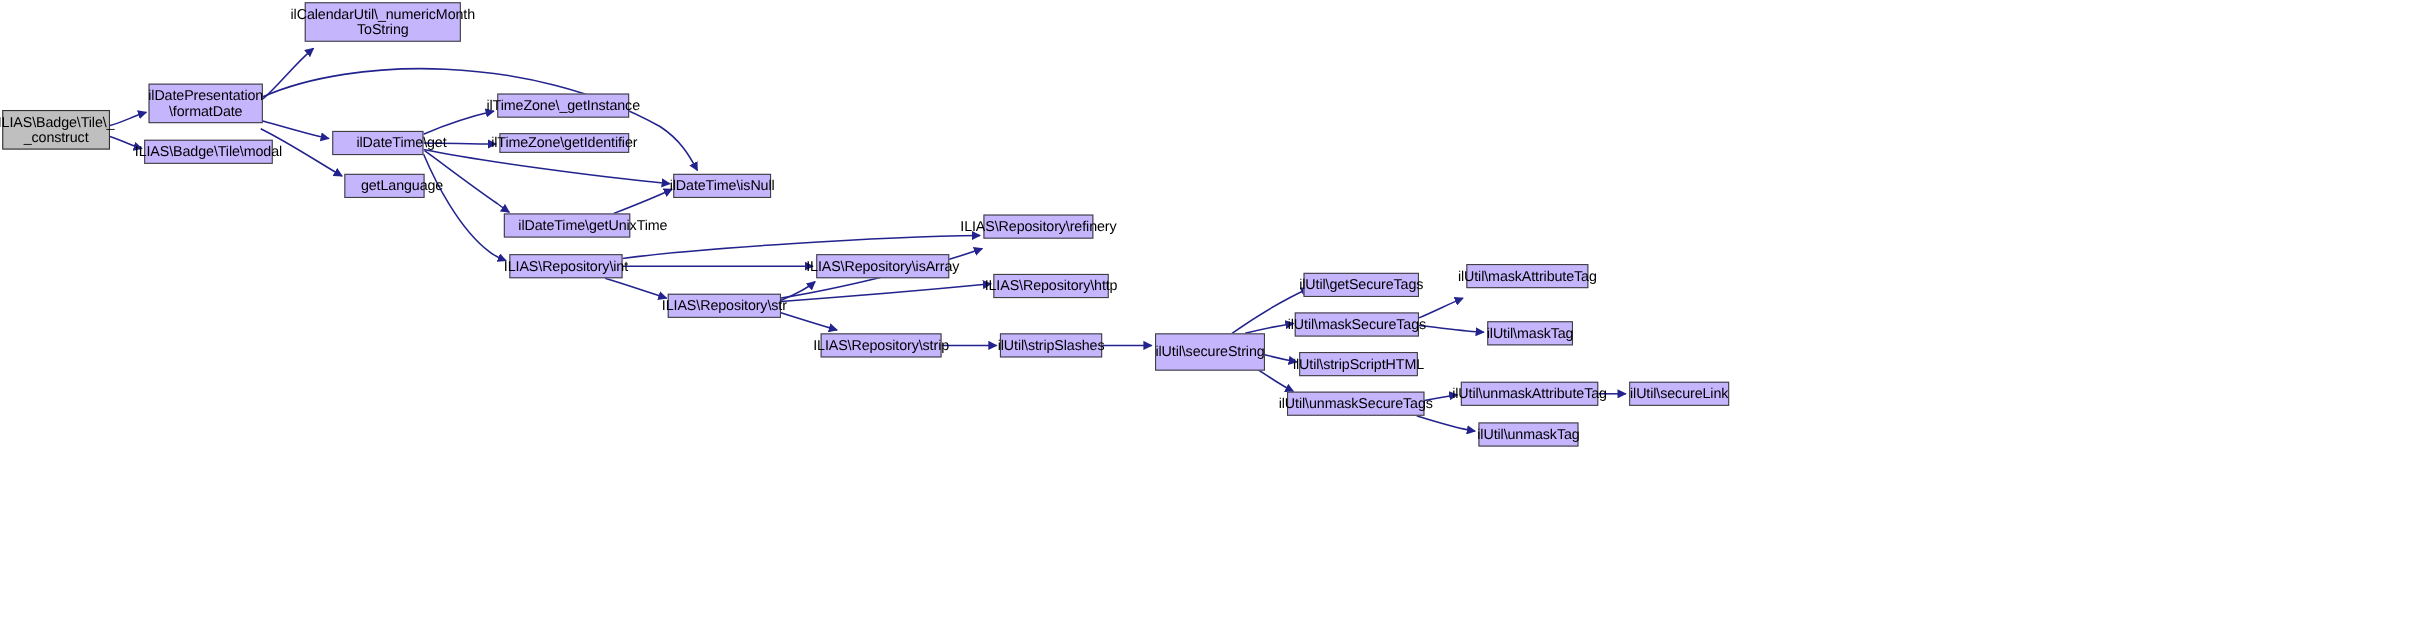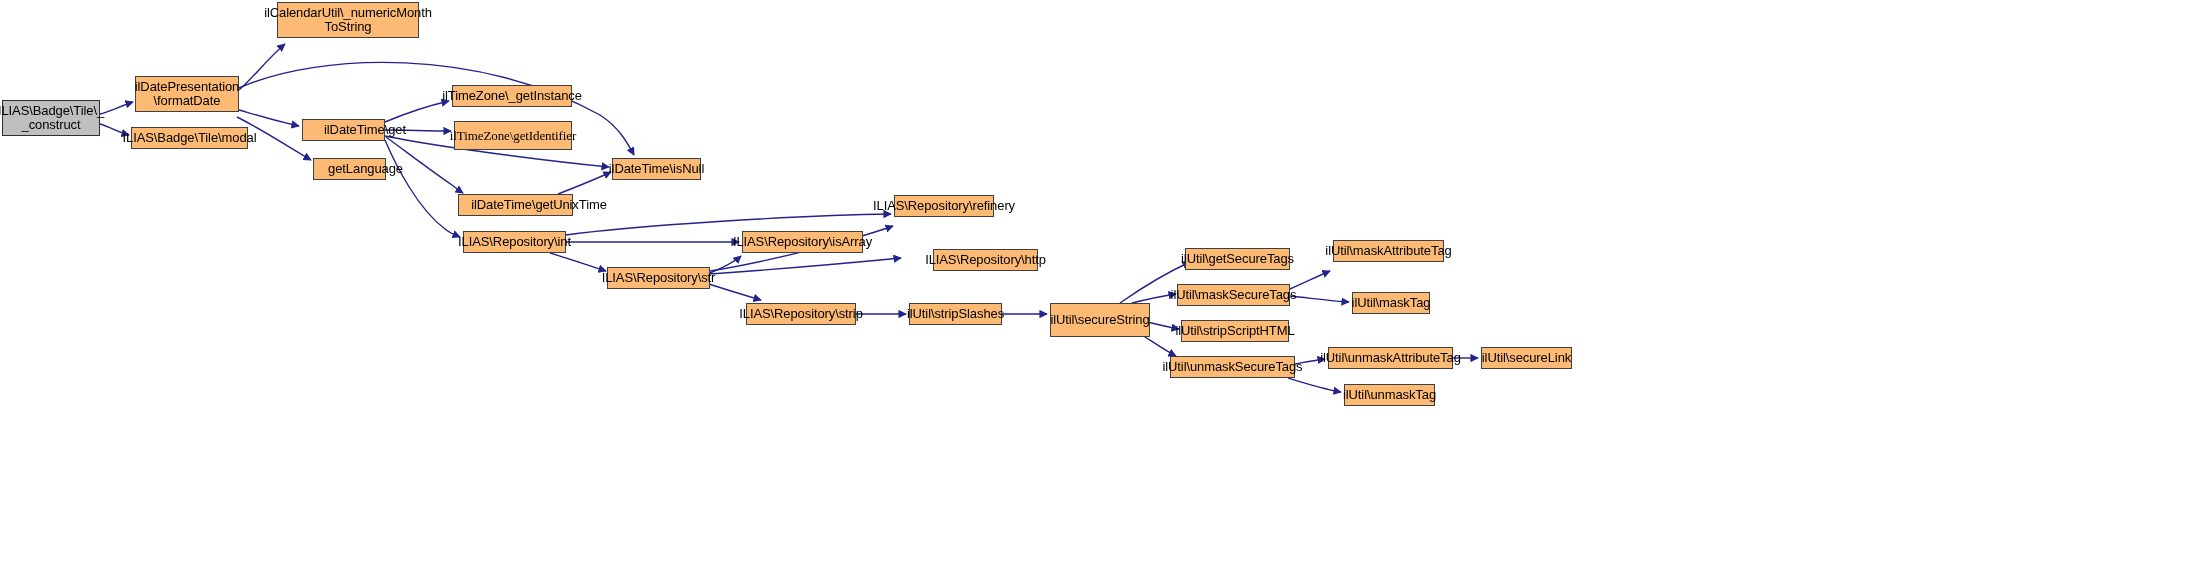--- a/index.html
+++ b/index.html
@@ -21,21 +21,21 @@
     left: 0;
     top: 0;
     width: 2196px;
     height: 571px;
     pointer-events: none;
   }
   .node {
     position: absolute;
     box-sizing: border-box;
     border: 1px solid #404040;
-    background: #fdba74;
+    background: #c4b5fd;
     color: #000000;
     display: flex;
     align-items: center;
     justify-content: center;
     text-align: center;
     font-size: 13px;
     line-height: 14px;
     letter-spacing: -0.1px;
     white-space: pre-line;
     z-index: 2;
@@ -92,29 +92,29 @@
       <div class="node root" style="left: 2px; top: 100px; width: 98px; height: 36px;">ILIAS\Badge\Tile\_
 _construct</div>
       <div class="node" style="left: 135px; top: 76px; width: 104px; height: 36px;">ilDatePresentation
 \formatDate</div>
       <div class="node" style="left: 131px; top: 127px; width: 117px; height: 22px;">ILIAS\Badge\Tile\modal</div>
       <div class="node" style="left: 277px; top: 2px; width: 142px; height: 36px;">ilCalendarUtil\_numericMonth
 ToString</div>
       <div class="node" style="left: 302px; top: 119px; width: 83px; height: 22px; padding-left: 43px;">ilDateTime\get</div>
       <div class="node" style="left: 313px; top: 158px; width: 73px; height: 22px; padding-left: 32px;">getLanguage</div>
       <div class="node" style="left: 452px; top: 85px; width: 120px; height: 22px;">ilTimeZone\_getInstance</div>
-      <div class="node" style="left: 454px; top: 121px; width: 118px; height: 29px; font-family: Liberation Serif, serif;">ilTimeZone\getIdentifier</div>
+      <div class="node" style="left: 454px; top: 121px; width: 118px; height: 18px;">ilTimeZone\getIdentifier</div>
       <div class="node" style="left: 612px; top: 158px; width: 89px; height: 22px;">ilDateTime\isNull</div>
       <div class="node" style="left: 458px; top: 194px; width: 115px; height: 22px; padding-left: 47px;">ilDateTime\getUnixTime</div>
       <div class="node" style="left: 463px; top: 231px; width: 103px; height: 22px;">ILIAS\Repository\int</div>
       <div class="node" style="left: 607px; top: 267px; width: 103px; height: 22px;">ILIAS\Repository\str</div>
       <div class="node" style="left: 746px; top: 303px; width: 110px; height: 22px;">ILIAS\Repository\strip</div>
       <div class="node" style="left: 894px; top: 195px; width: 100px; height: 22px;">ILIAS\Repository\refinery</div>
       <div class="node" style="left: 742px; top: 231px; width: 121px; height: 22px;">ILIAS\Repository\isArray</div>
-      <div class="node" style="left: 903px; top: 249px; width: 105px; height: 22px; margin-left: 30px;">ILIAS\Repository\http</div>
+      <div class="node" style="left: 903px; top: 249px; width: 105px; height: 22px;">ILIAS\Repository\http</div>
       <div class="node" style="left: 909px; top: 303px; width: 93px; height: 22px;">ilUtil\stripSlashes</div>
       <div class="node" style="left: 1050px; top: 303px; width: 100px; height: 34px;">ilUtil\secureString</div>
       <div class="node" style="left: 1185px; top: 248px; width: 105px; height: 22px;">ilUtil\getSecureTags</div>
       <div class="node" style="left: 1177px; top: 284px; width: 113px; height: 22px;">ilUtil\maskSecureTags</div>
       <div class="node" style="left: 1181px; top: 320px; width: 108px; height: 22px;">ilUtil\stripScriptHTML</div>
       <div class="node" style="left: 1170px; top: 356px; width: 125px; height: 22px;">ilUtil\unmaskSecureTags</div>
       <div class="node" style="left: 1333px; top: 240px; width: 111px; height: 22px;">ilUtil\maskAttributeTag</div>
       <div class="node" style="left: 1352px; top: 292px; width: 78px; height: 22px;">ilUtil\maskTag</div>
       <div class="node" style="left: 1328px; top: 347px; width: 125px; height: 22px;">ilUtil\unmaskAttributeTag</div>
       <div class="node" style="left: 1344px; top: 384px; width: 91px; height: 22px;">ilUtil\unmaskTag</div>

